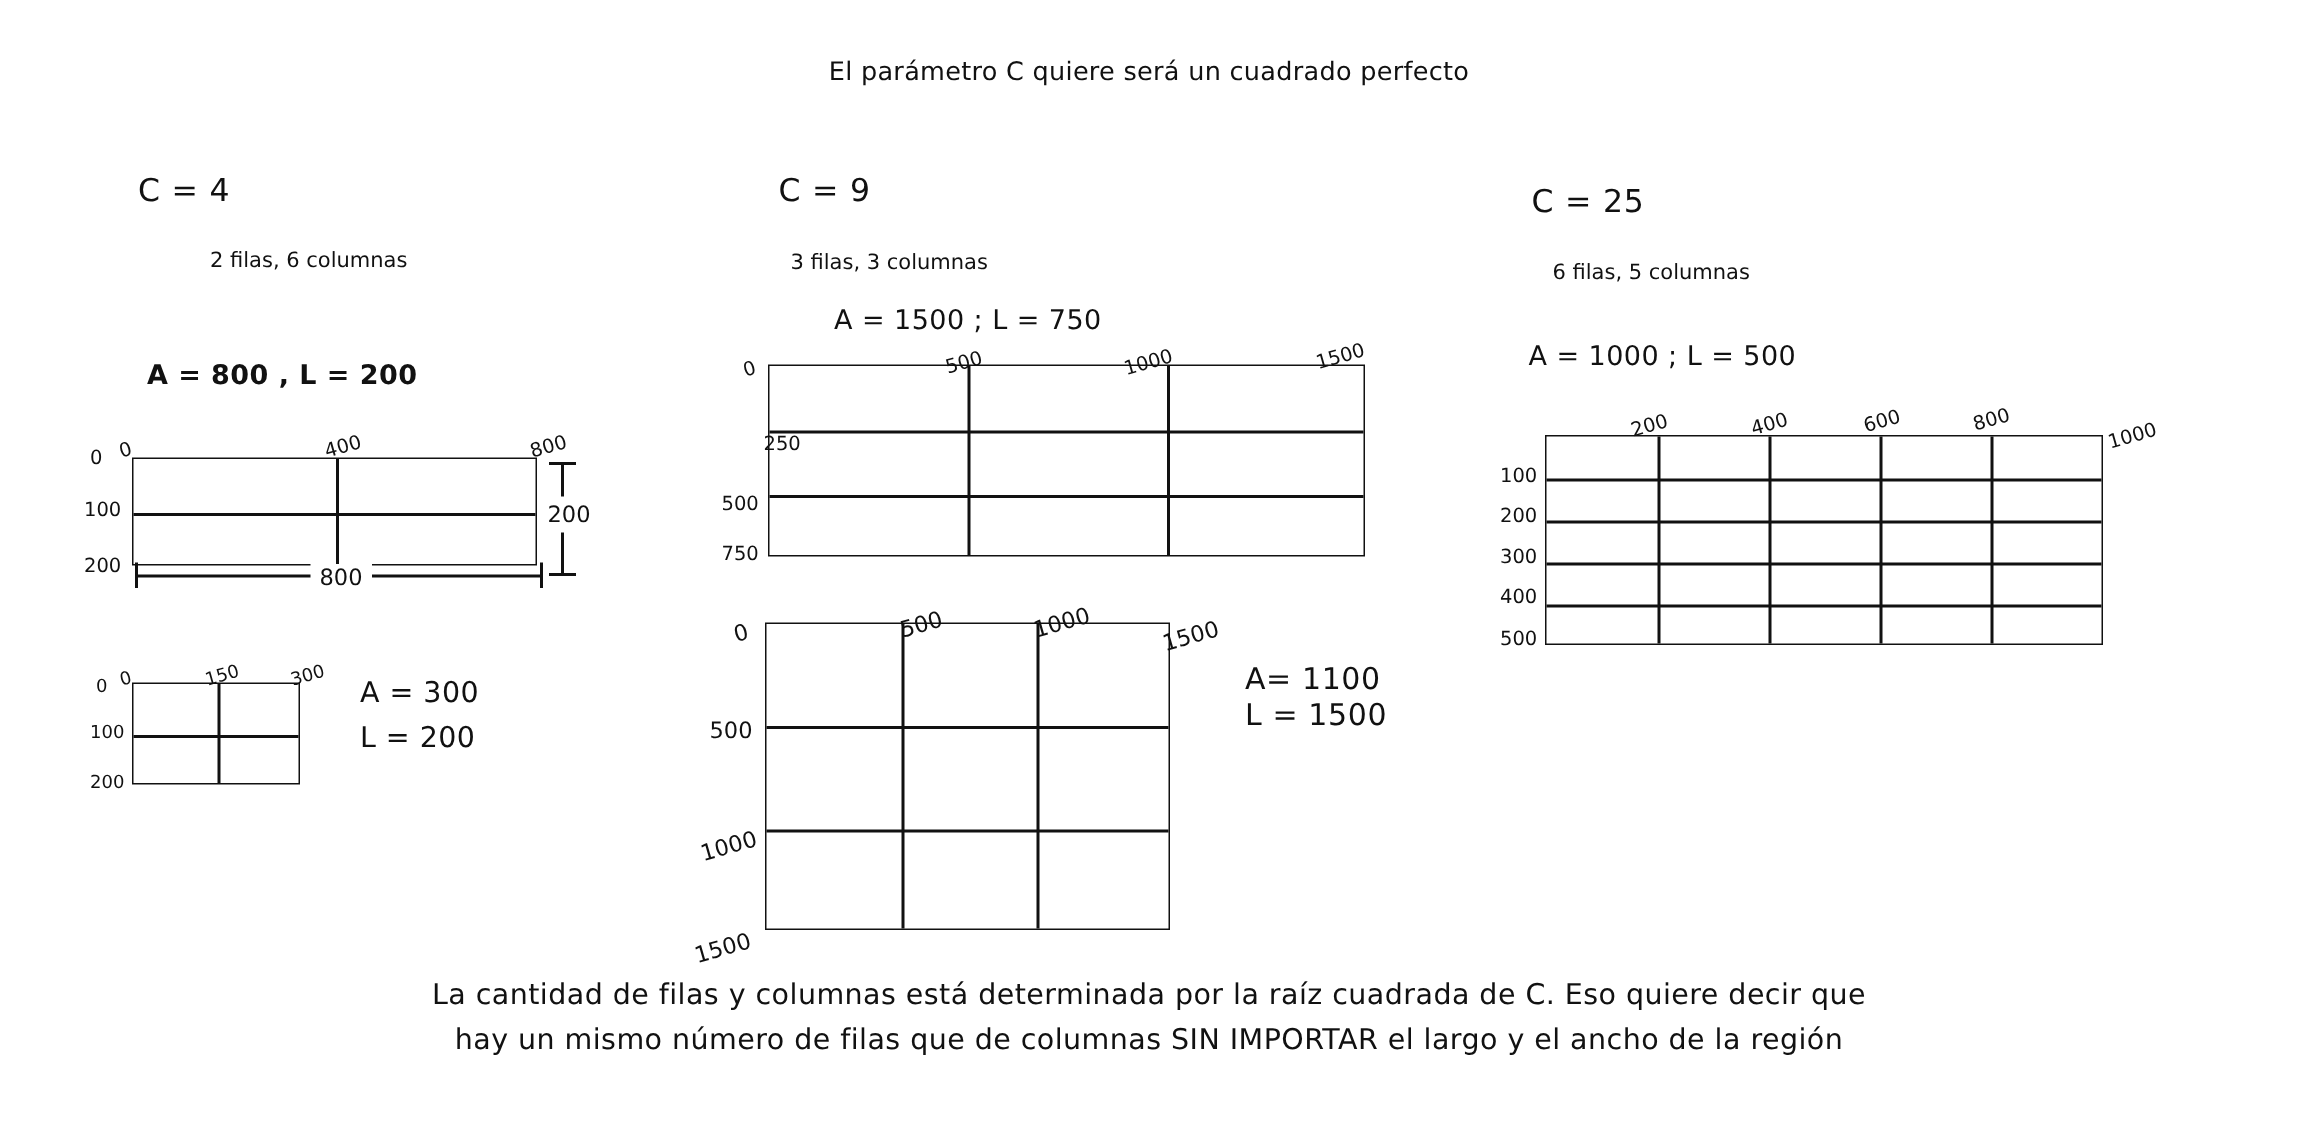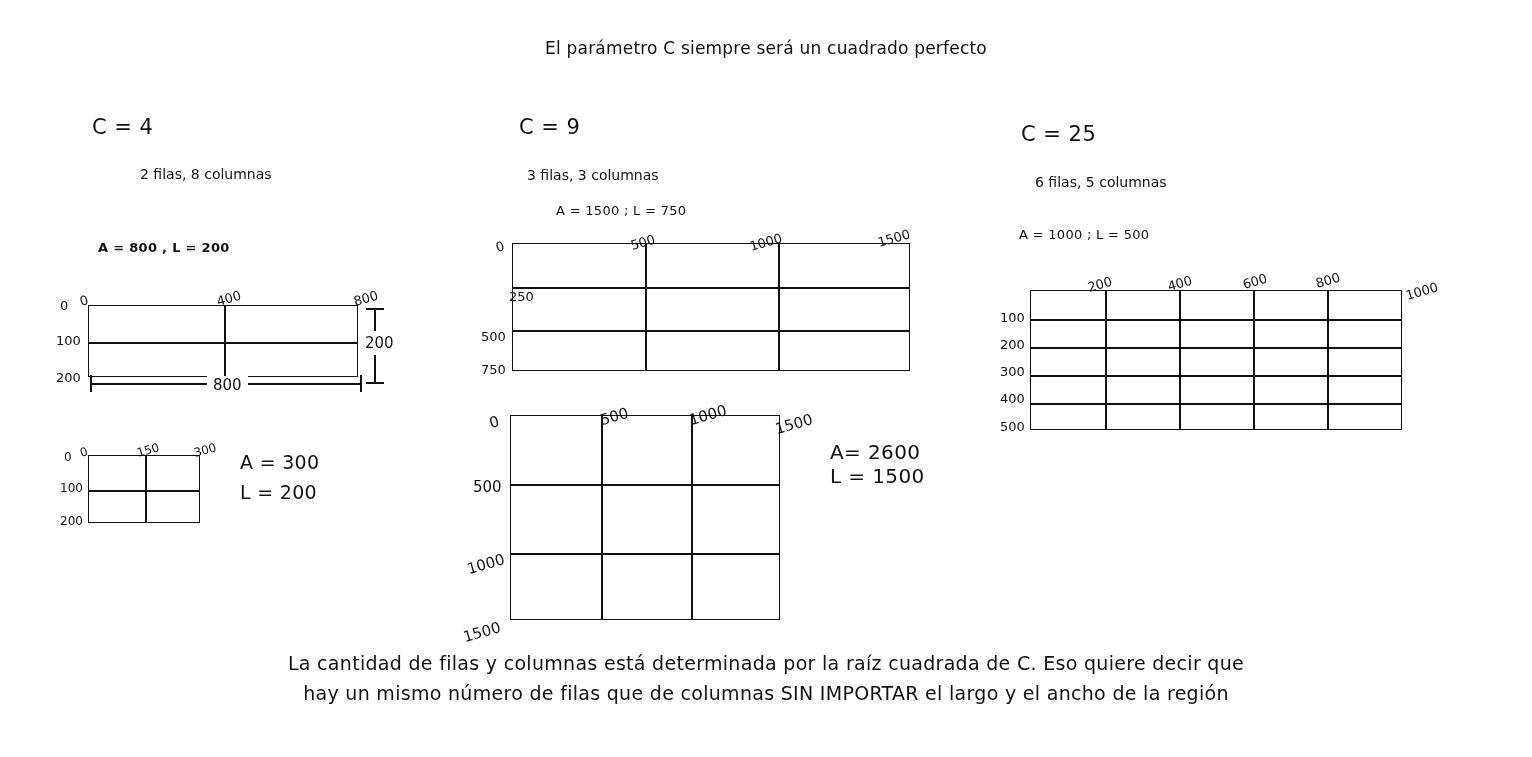--- a/index.html
+++ b/index.html
@@ -28,21 +28,21 @@
 
   .hdr {
     font-size: 21px;
     letter-spacing: .5px;
     text-align: center;
   }
   .sub {
     font-size: 14px;
   }
   .note {
-    font-size: 13px;
+    font-size: 18px;
     letter-spacing: .3px;
   }
   .note-big {
     font-size: 20px;
     letter-spacing: .4px;
   }
 
   .grid {
     position: absolute;
     box-sizing: border-box;
@@ -76,24 +76,24 @@
     width: 1532px;
     text-align: center;
     font-size: 19px;
     line-height: 30px;
     letter-spacing: .3px;
   }
 </style>
 </head>
 <body>
 
-<div class="abs title">El parámetro C siempre será un cuadrado perfecto</div>
+<div class="abs title">El parámetro C quiere será un cuadrado perfecto</div>
 
 <div class="abs hdr" style="left:92px; top:115px;">C = 4</div>
-<div class="abs sub" style="left:140px; top:166px;">2 filas, 8 columnas</div>
+<div class="abs sub" style="left:140px; top:166px;">2 filas, 6 columnas</div>
 <div class="abs note" style="left:98px; top:240px;font-weight:bold;">A = 800 ,  L = 200</div>
 
 <div class="grid" style="left:88px; top:305px; width:270px; height:72px;">
   <div class="vline" style="left:135px;"></div>
   <div class="hline" style="top:36px;"></div>
 </div>
 <div class="abs tick rot" style="left:82px; top:294px;">0</div>
 <div class="abs tick rot" style="left:219px; top:294px;">400</div>
 <div class="abs tick rot" style="left:356px; top:294px;">800</div>
 <div class="abs tick" style="left:60px; top:298px;">0</div>
@@ -147,21 +147,21 @@
   <div class="hline" style="top:68px;"></div>
   <div class="hline" style="top:137px;"></div>
 </div>
 <div class="abs tick rot" style="left:492px; top:414px; font-size:15px;">0</div>
 <div class="abs tick rot" style="left:603px; top:411px; font-size:15px;">500</div>
 <div class="abs tick rot" style="left:692px; top:411px; font-size:15px;">1000</div>
 <div class="abs tick rot" style="left:778px; top:420px; font-size:15px;">1500</div>
 <div class="abs tick" style="left:473px; top:478px; font-size:15px;">500</div>
 <div class="abs tick rot" style="left:470px; top:560px; font-size:15px;">1000</div>
 <div class="abs tick rot" style="left:466px; top:628px; font-size:15px;">1500</div>
-<div class="abs note-big" style="left:830px; top:440px;">A= 2600</div>
+<div class="abs note-big" style="left:830px; top:440px;">A= 1100</div>
 <div class="abs note-big" style="left:830px; top:464px;">L = 1500</div>
 
 <div class="abs hdr" style="left:1021px; top:122px;">C = 25</div>
 <div class="abs sub" style="left:1035px; top:174px;">6 filas, 5 columnas</div>
 <div class="abs note" style="left:1019px; top:227px;">A = 1000  ;  L = 500</div>
 
 <div class="grid" style="left:1030px; top:290px; width:372px; height:140px;">
   <div class="vline" style="left:74px;"></div>
   <div class="vline" style="left:148px;"></div>
   <div class="vline" style="left:222px;"></div>

